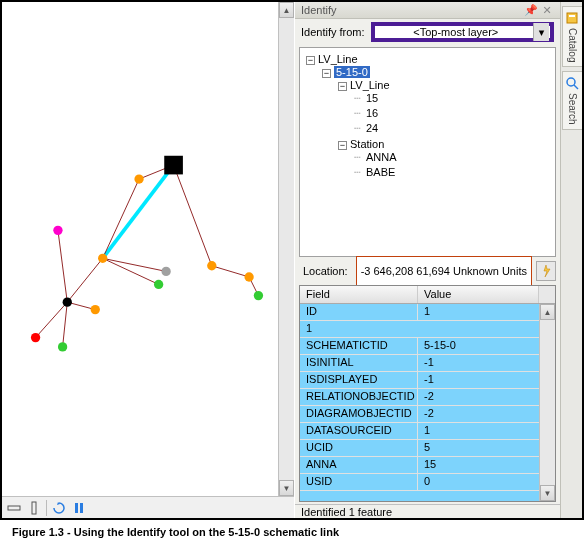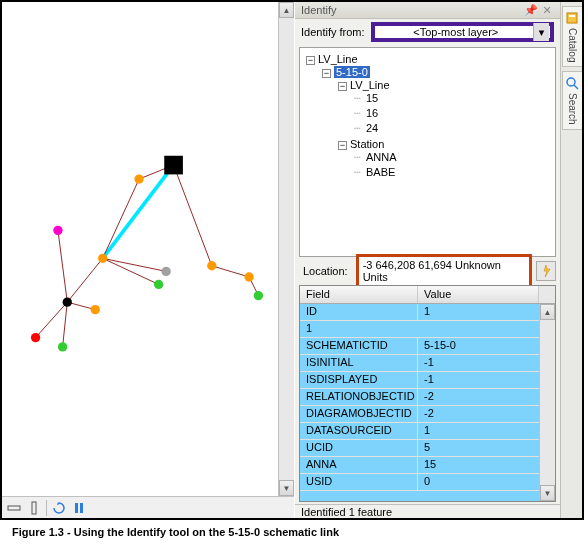--- a/index.html
+++ b/index.html
@@ -29,21 +29,21 @@
 .tree-area { flex: 0 0 210px; background: #fff; border: 1px solid #a0a0a0; margin: 2px 4px; overflow: auto; padding: 4px; }
 .tree ul { list-style: none; padding-left: 16px; }
 .tree > ul { padding-left: 2px; }
 .tree li { position: relative; padding: 1px 0; }
 .tree-toggle { display: inline-block; width: 9px; height: 9px; border: 1px solid #888; text-align: center; line-height: 7px; font-size: 9px; margin-right: 3px; background: #fff; }
 .tree-leaf-dash { display: inline-block; width: 9px; margin-right: 3px; color: #aaa; }
 .tree-selected { background: #316ac5; color: #fff; padding: 0 2px; }
 
 .location-row { height: 24px; display: flex; align-items: center; padding: 2px 4px; gap: 4px; }
 .loc-label { padding: 2px 4px; }
-.loc-value { flex: 1; background: #fff; border: 3px solid #c2410c; padding: 14px 4px; height: 20px; display: flex; align-items: center; }
+.loc-value { flex: 1; background: #fff; border: 1px solid #c2410c; padding: 14px 4px; height: 20px; display: flex; align-items: center; }
 .flash-btn { width: 20px; height: 20px; border: 1px solid #aaa; background: #e8e8e8; display: flex; align-items: center; justify-content: center; }
 
 .grid-area { flex: 1; margin: 2px 4px; border: 1px solid #888; background: #7dd3fc; display: flex; flex-direction: column; overflow: hidden; }
 .grid-header { display: flex; height: 18px; background: linear-gradient(#f8f8f8,#e0e0e0); border-bottom: 1px solid #aaa; }
 .gh-cell { padding: 2px 6px; border-right: 1px solid #ccc; }
 .gh-field { width: 118px; }
 .gh-value { flex: 1; }
 .gh-scroll { width: 16px; background: #e8e8e8; }
 .grid-body { flex: 1; overflow: hidden; display: flex; }
 .grid-rows { flex: 1; }

